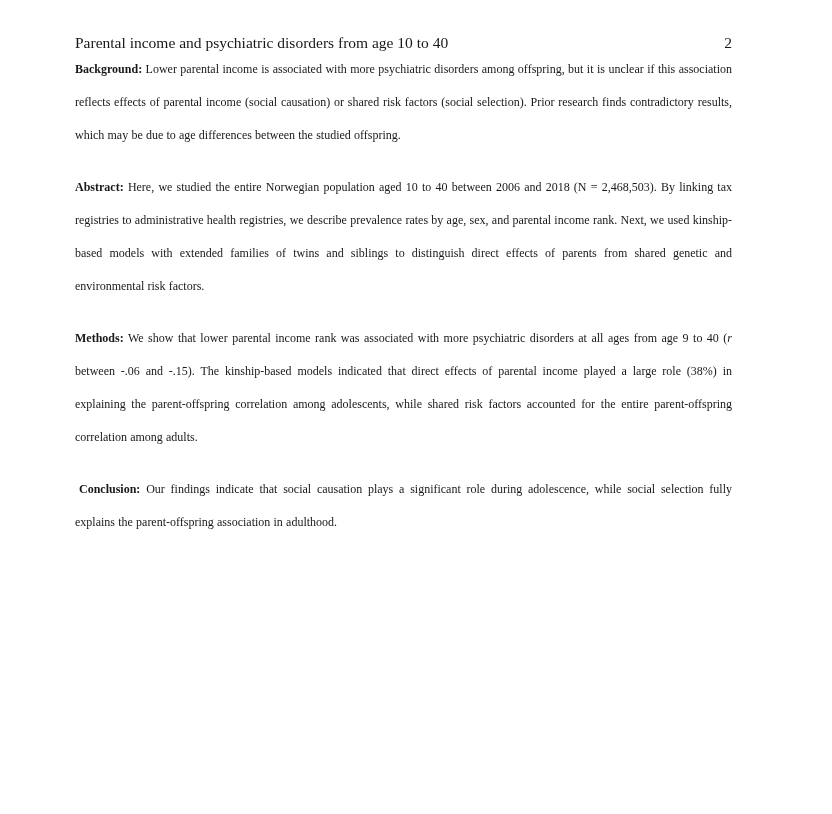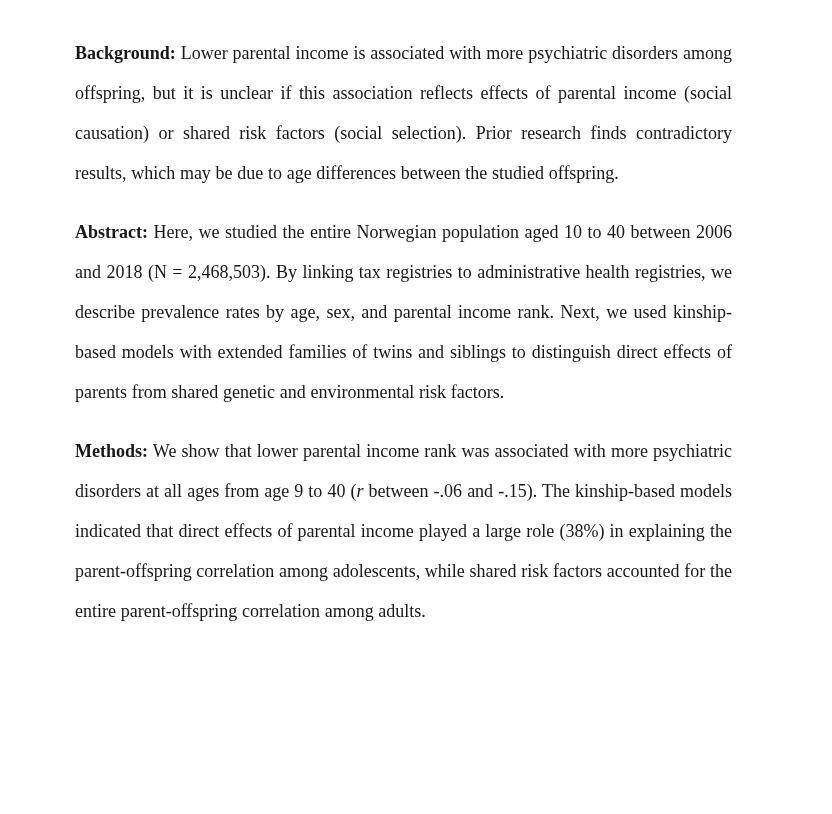--- a/index.html
+++ b/index.html
@@ -26,47 +26,55 @@
     line-height: 20px;
   }
   .doc-title {
     text-align: center;
     font-size: 17px;
     font-weight: bold;
     line-height: 33px;
     margin: 49px 0 19px 0;
   }
   .para {
-    font-size: 18px;
-    line-height: 40px;
+    font-size: 12px;
+    line-height: 33px;
     text-align: justify;
     margin: 0 0 19px 0;
     word-spacing: 0.2px;
   }
   .label { font-weight: bold; }
   .ital { font-style: italic; }
   .indent-space { text-indent: 4px; }
 </style>
 </head>
 <body>
 
 <div class="page">
 
+  <div class="running-header">
+    <span>Parental income and psychiatric disorders from age 10 to 40</span>
+    <span>2</span>
+  </div>
 
 
   <p class="para">
     <span class="label">Background:</span>
     <span>Lower parental income is associated with more psychiatric disorders among offspring, but it is unclear if this association reflects effects of parental income (social causation) or shared risk factors (social selection). Prior research finds contradictory results, which may be due to age differences between the studied offspring.</span>
   </p>
 
   <p class="para">
     <span class="label">Abstract:</span>
     <span>Here, we studied the entire Norwegian population aged 10 to 40 between 2006 and 2018 (N = 2,468,503). By linking tax registries to administrative health registries, we describe prevalence rates by age, sex, and parental income rank. Next, we used kinship-based models with extended families of twins and siblings to distinguish direct effects of parents from shared genetic and environmental risk factors.</span>
   </p>
 
   <p class="para">
     <span class="label">Methods:</span>
     <span>We show that lower parental income rank was associated with more psychiatric disorders at all ages from age 9 to 40 (</span><span class="ital">r</span>
     <span>between -.06 and -.15). The kinship-based models indicated that direct effects of parental income played a large role (38%) in explaining the parent-offspring correlation among adolescents, while shared risk factors accounted for the entire parent-offspring correlation among adults.</span>
   </p>
 
+  <p class="para indent-space">
+    <span class="label">Conclusion:</span>
+    <span>Our findings indicate that social causation plays a significant role during adolescence, while social selection fully explains the parent-offspring association in adulthood.</span>
+  </p>
 
 </div>
 
 </body></html>

